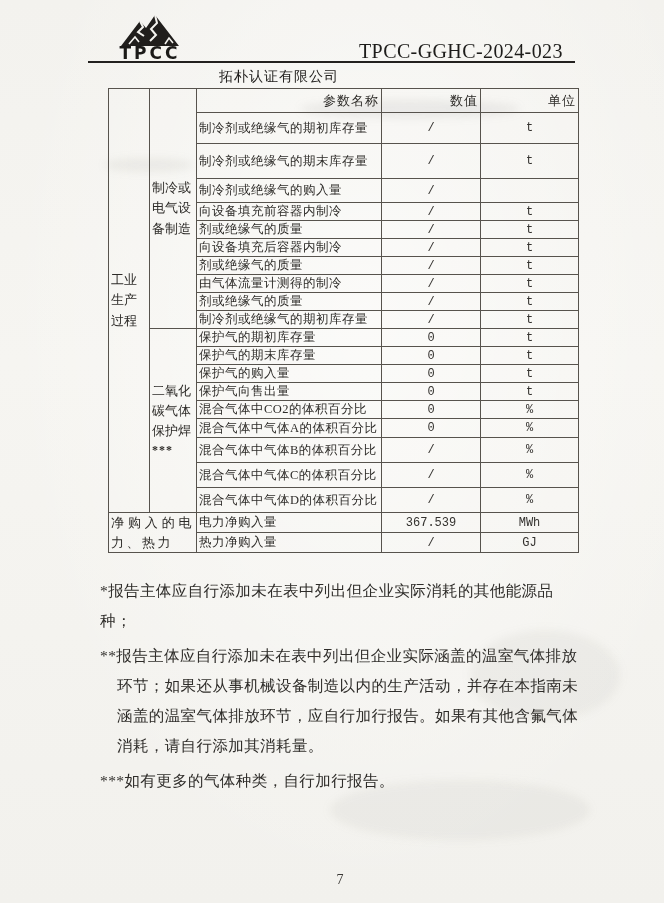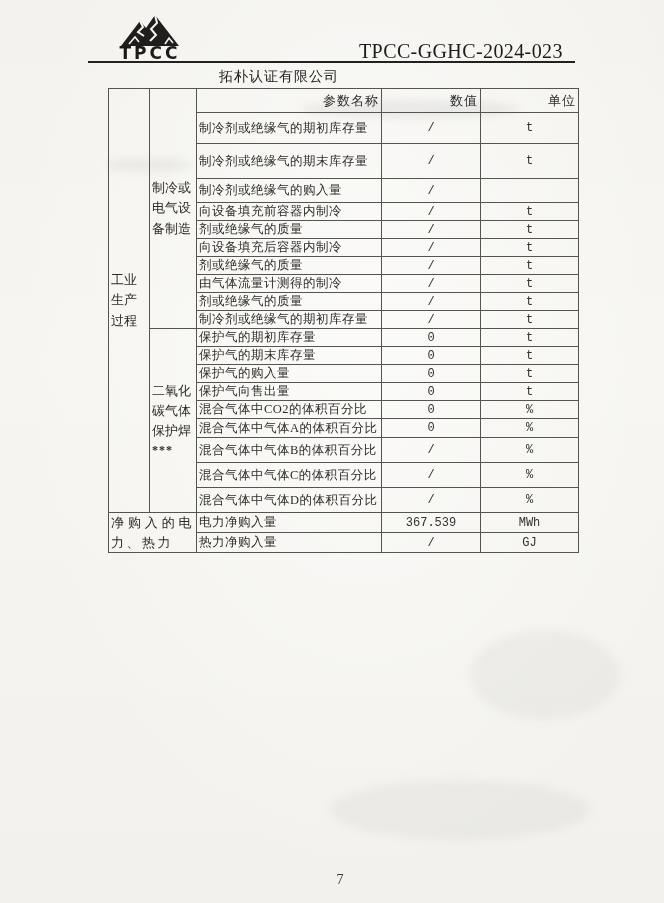--- a/index.html
+++ b/index.html
@@ -216,15 +216,20 @@
           <td class="unit">MWh</td>
         </tr>
         <tr style="height: 19px;">
           <td class="pname">热力净购入量</td>
           <td class="val">/</td>
           <td class="unit">GJ</td>
         </tr>
       </tbody>
   </table>
 
+  <div class="footnotes">
+    <p>*报告主体应自行添加未在表中列出但企业实际消耗的其他能源品种；</p>
+    <p class="hang">**报告主体应自行添加未在表中列出但企业实际涵盖的温室气体排放环节；如果还从事机械设备制造以内的生产活动，并存在本指南未涵盖的温室气体排放环节，应自行加行报告。如果有其他含氟气体消耗，请自行添加其消耗量。</p>
+    <p class="hang">***如有更多的气体种类，自行加行报告。</p>
+  </div>
 
   <div class="page-number">7</div>
 </div>
 
 </body></html>

